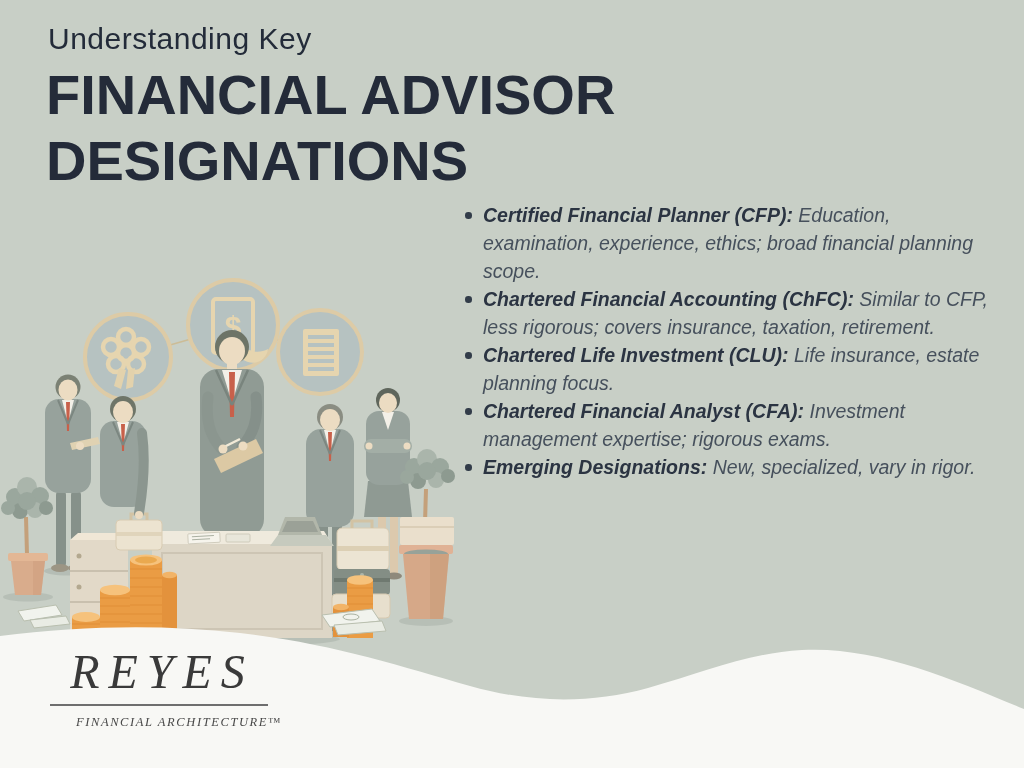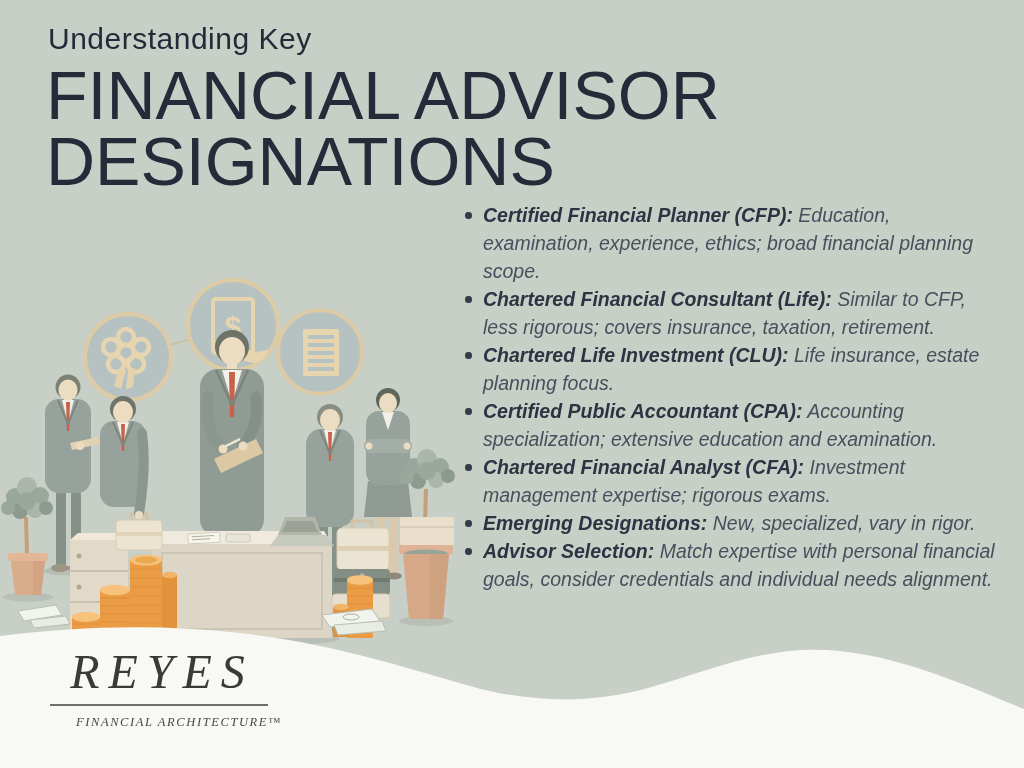--- a/index.html
+++ b/index.html
@@ -2,21 +2,21 @@
 <html><head>
 <meta charset="utf-8">
 <style>
   html,body{margin:0;padding:0;}
   body{width:1024px;height:768px;overflow:hidden;font-family:"Liberation Sans",sans-serif;}
   .canvas{position:relative;width:1024px;height:768px;background:#c8cfc6;overflow:hidden;}
 
   
   .header{position:absolute;left:46px;top:22px;}
   .kicker{font-size:30px;font-weight:500;letter-spacing:.5px;color:#232b39;margin:0 0 6px 2px;}
-  .title{font-size:68px;font-weight:normal;line-height:66px;color:#242b39;margin:0;letter-spacing:0;}
+  .title{font-size:56px;font-weight:bold;line-height:66px;color:#242b39;margin:0;letter-spacing:0;}
 
   
   .list{position:absolute;left:461px;top:201px;width:538px;margin:0;padding:0;list-style:none;font-style:italic;}
   .list li{position:relative;padding-left:22px;font-size:19.5px;line-height:28px;color:#46505c;}
   .list li::before{content:"";position:absolute;left:4px;top:11px;width:6.5px;height:6.5px;border-radius:50%;background:#323c49;}
   .term{font-weight:bold;color:#2b3442;}
 
   
   .illustration{position:absolute;left:0;top:265px;width:460px;height:400px;}
 
@@ -274,42 +274,34 @@
       <polygon points="334,360 382,356 386,366 338,370" fill="#e9ece4" stroke="#b9bfaf"></polygon>
     </g>
   </svg>
 
   <ul class="list">
     <li>
       <span class="term">Certified Financial Planner (CFP):</span>
       <span class="desc">Education, examination, experience, ethics; broad financial planning scope.</span>
     </li>
     <li>
-      <span class="term">Chartered Financial Consultant (Life):</span>
+      <span class="term">Chartered Financial Accounting (ChFC):</span>
       <span class="desc">Similar to CFP, less rigorous; covers insurance, taxation, retirement.</span>
     </li>
     <li>
       <span class="term">Chartered Life Investment (CLU):</span>
       <span class="desc">Life insurance, estate planning focus.</span>
     </li>
     <li>
-      <span class="term">Certified Public Accountant (CPA):</span>
-      <span class="desc">Accounting specialization; extensive education and examination.</span>
-    </li>
-    <li>
       <span class="term">Chartered Financial Analyst (CFA):</span>
       <span class="desc">Investment management expertise; rigorous exams.</span>
     </li>
     <li>
       <span class="term">Emerging Designations:</span>
       <span class="desc">New, specialized, vary in rigor.</span>
-    </li>
-    <li>
-      <span class="term">Advisor Selection:</span>
-      <span class="desc">Match expertise with personal financial goals, consider credentials and individual needs alignment.</span>
     </li>
   </ul>
 
   <svg class="wave" viewBox="0 0 1024 768">
     <path d="M0,636 C80,626 160,624 240,633 C330,643 400,666 470,686 C530,703 590,704 648,688 C705,672 748,653 802,650 C876,646 952,679 1024,709 L1024,768 L0,768 Z" fill="#f8f8f5"></path>
   </svg>
 
   <div class="logo">
     <div class="logo-name">REYES</div>
     <div class="logo-rule"></div>

